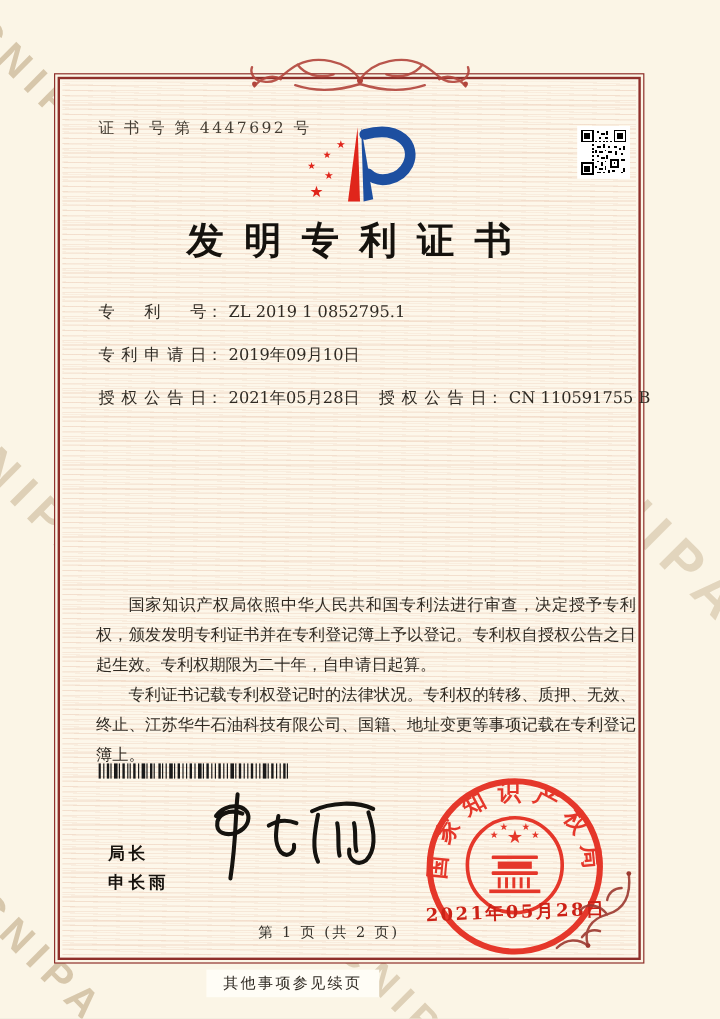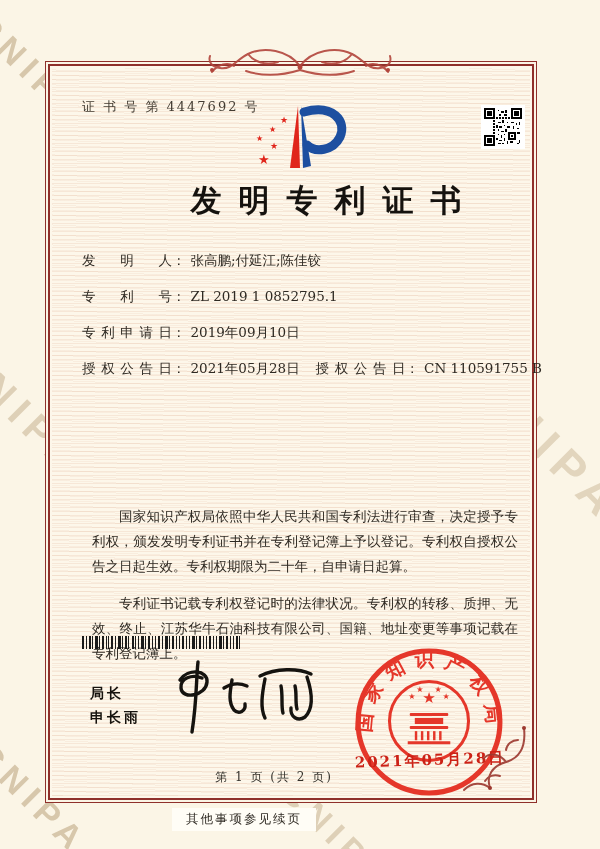--- a/index.html
+++ b/index.html
@@ -30,41 +30,41 @@
   }
   .content{position:absolute;inset:0;z-index:3;}
   .ornament{position:absolute;z-index:4;}
   
   .cert-no{position:absolute;left:82px;top:98px;font-size:13px;letter-spacing:2px;color:#433c32;}
   .logo{position:absolute;left:240px;top:101px;width:110px;height:74px;}
   .qr{position:absolute;left:481px;top:105px;width:44px;height:44px;background:#fff;padding:3px;box-sizing:border-box;}
   .qr svg{width:100%;height:100%;}
   .title{
     position:absolute;left:48px;top:180px;width:486px;text-align:center;
-    font-size:31px;font-weight:bold;letter-spacing:17px;text-indent:17px;color:#15120e;padding-left:35px;
+    font-size:31px;font-weight:bold;letter-spacing:17px;text-indent:17px;color:#15120e;
   }
   
   .fields{position:absolute;left:82px;top:250px;width:460px;font-size:13.5px;line-height:20px;}
   .row{margin-bottom:16px;white-space:nowrap;}
   .row.first{margin-bottom:22px;}
   .lbl{display:inline-block;width:90px;text-align:justify;text-align-last:justify;vertical-align:top;}
   .colon{display:inline-block;vertical-align:top;}
   .val{margin-left:5px;white-space:nowrap;}
   .row.dual{display:flex;}
   .row.dual .pair1{width:252px;}
   
   .body-text{
     position:absolute;left:80px;top:492px;width:450px;
     font-size:13.5px;line-height:1.85;text-align:justify;color:#2f2a23;
   }
-  .body-text p{margin:12px;text-indent:2em;}
+  .body-text p{margin:0;text-indent:2em;}
   
   .barcode{position:absolute;left:82px;top:636px;width:158px;height:13px;}
   
-  .officer{position:absolute;left:90px;top:681px;font-family:"Liberation Sans","DejaVu Sans",sans-serif;
+  .officer{position:absolute;left:90px;top:699px;font-family:"Liberation Sans","DejaVu Sans",sans-serif;
     font-size:14px;font-weight:600;letter-spacing:3px;line-height:24px;color:#17130e;}
   .signature{position:absolute;left:168px;top:656px;width:152px;height:84px;}
   
   .seal{position:absolute;left:353px;top:646px;width:152px;height:152px;z-index:5;}
   .seal svg{width:100%;height:100%;}
   .seal-date{
     position:absolute;left:344px;top:751px;width:172px;text-align:center;z-index:6;
     color:#c922165;color:#cc2217;font-size:15px;font-weight:600;letter-spacing:2px;
     transform:rotate(-2deg);
   }
@@ -193,23 +193,20 @@
             <rect x="22" y="23" width="1" height="1"></rect>
             <rect x="17" y="22" width="2" height="1"></rect>
         </g>
       </svg>
     </div>
 
     <div class="title">发明专利证书</div>
 
     <div class="fields">
       <div class="row">
-        <span class="lbl">发明人</span><span class="colon">：</span><span class="val">张高鹏;付延江;陈佳铰</span>
-      </div>
-      <div class="row">
         <span class="lbl">专利号</span><span class="colon">：</span><span class="val">ZL 2019 1 0852795.1</span>
       </div>
       <div class="row">
         <span class="lbl">专利申请日</span><span class="colon">：</span><span class="val">2019年09月10日</span>
       </div>
       <div class="row dual">
         <div class="pair1">
           <span class="lbl">授权公告日</span><span class="colon">：</span><span class="val">2021年05月28日</span>
         </div>
         <div class="pair2">

